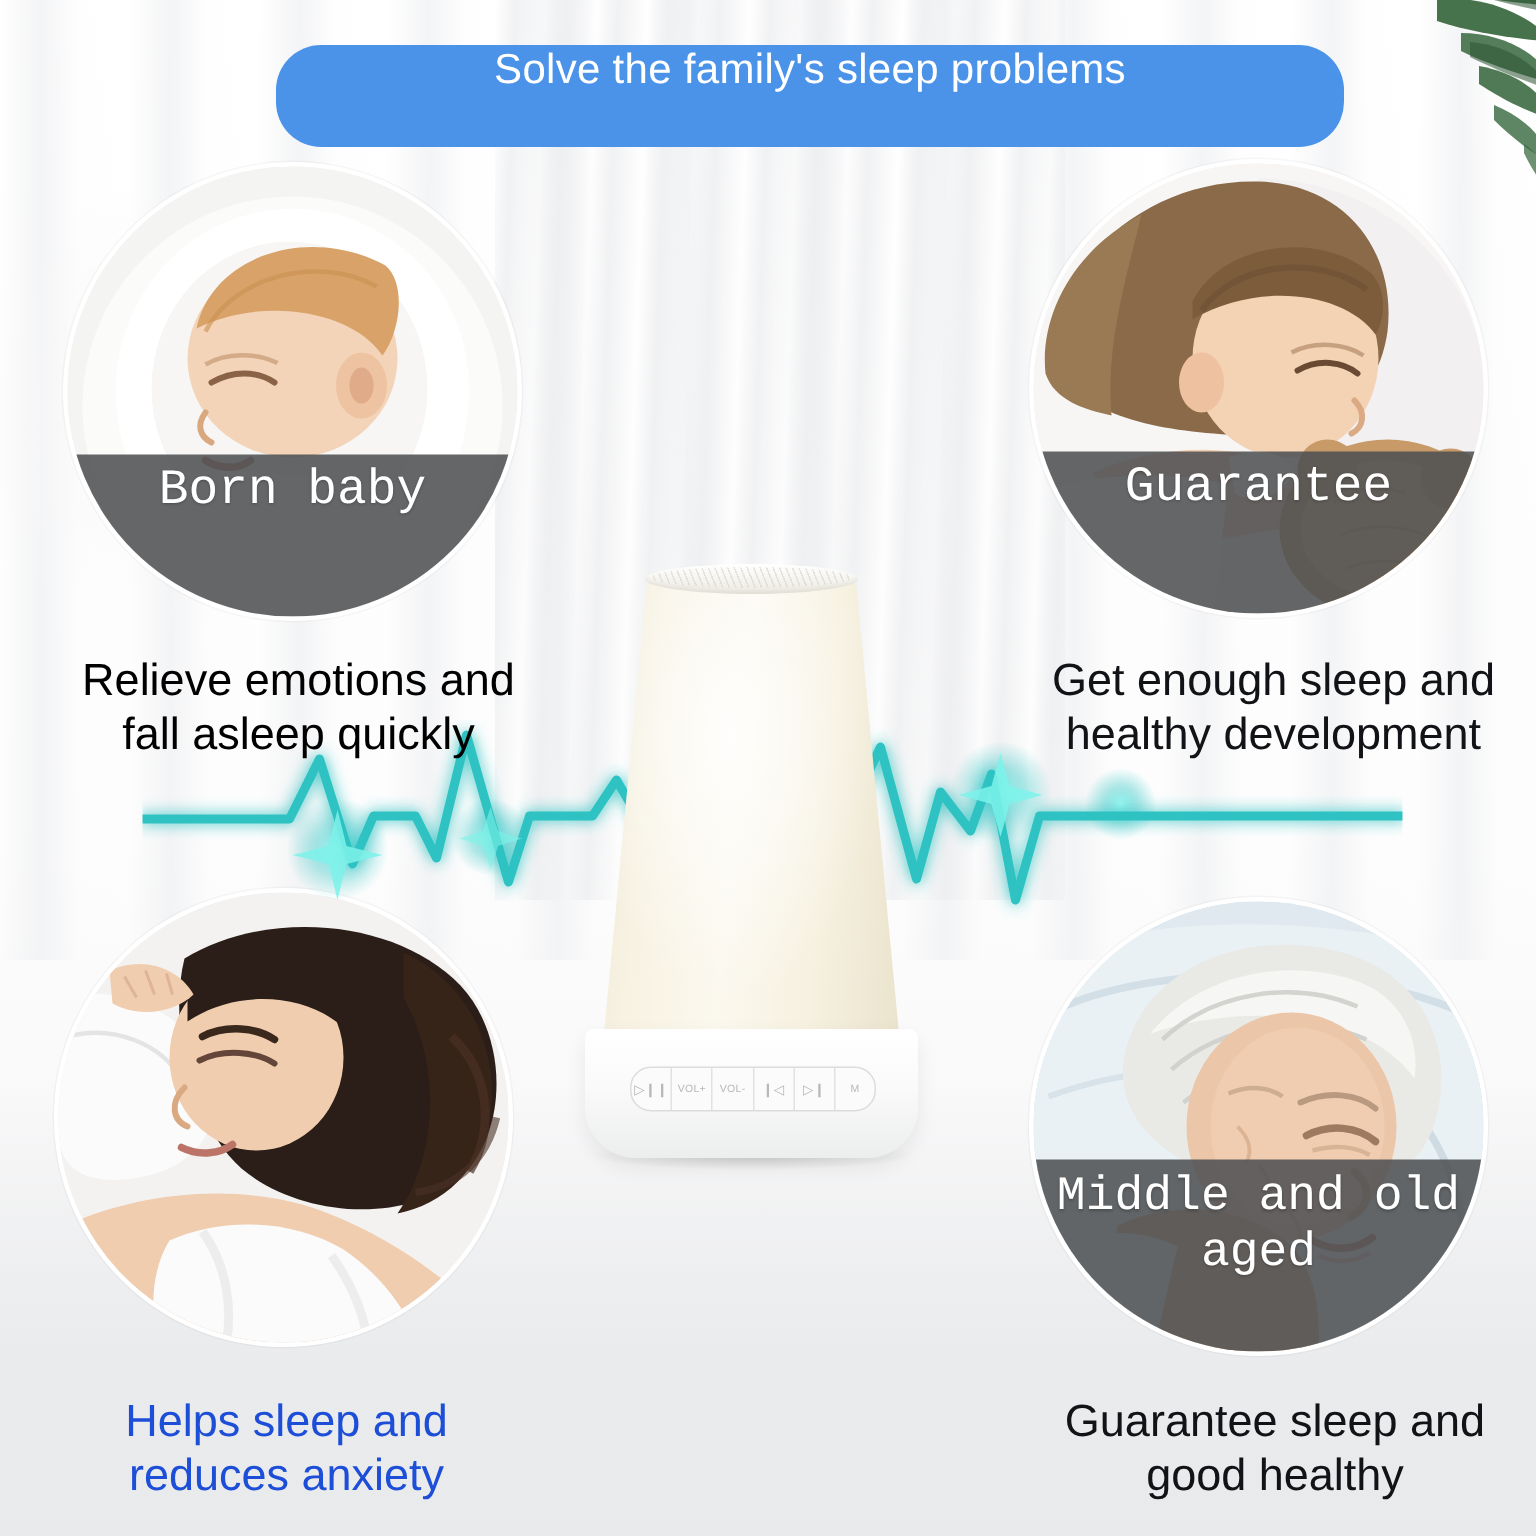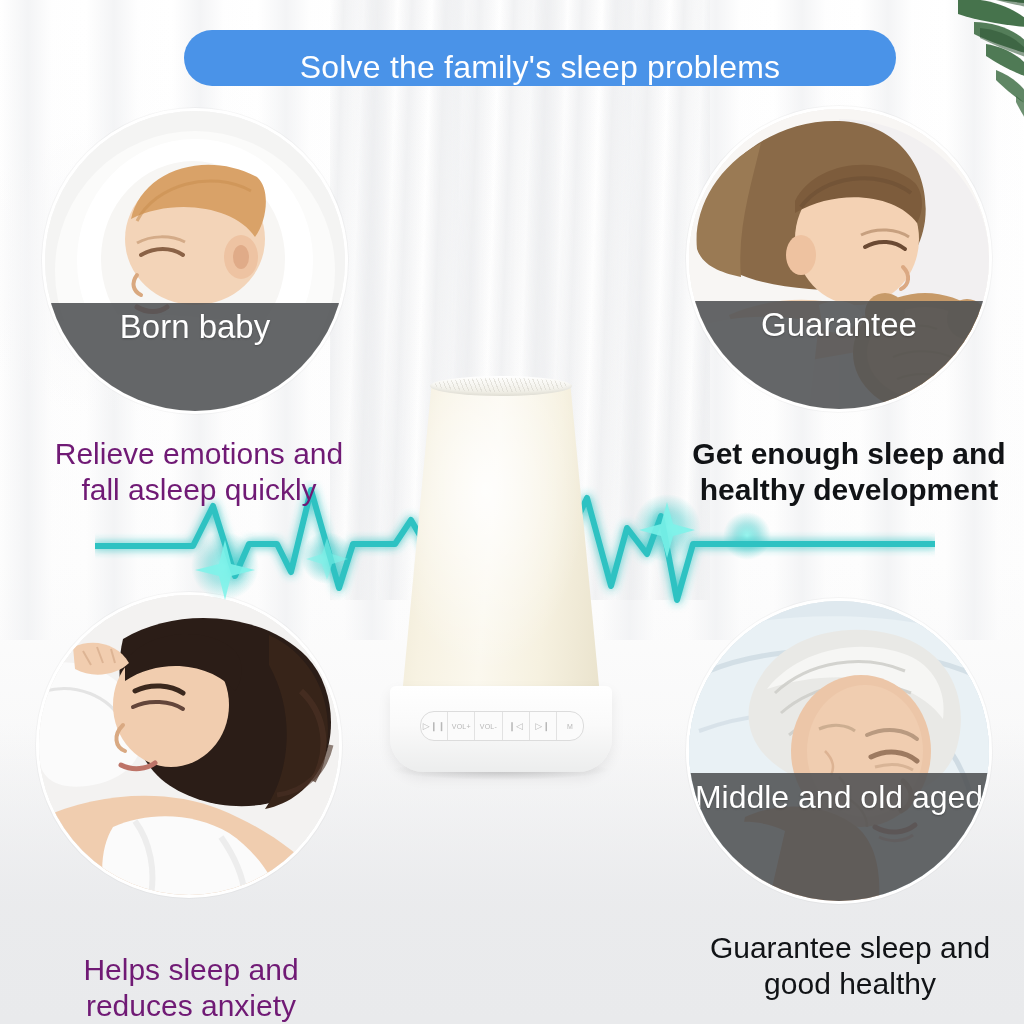--- a/index.html
+++ b/index.html
@@ -67,27 +67,27 @@
     position: absolute;
     right: -12px; top: -30px;
     width: 190px; height: 190px;
     pointer-events: none;
   }
 
   
   .headline {
     position: absolute;
     left: 184px; top: 30px;
-    width: 712px; height: 56px;
+    width: 712px; height: 68px;
     border-radius: 30px;
     display: flex;
-    align-items: flex-end;
+    align-items: flex-start;
     justify-content: center;
     color: #ffffff;
-    font-size: 32px;
+    font-size: 28px;
     letter-spacing: .2px;
     white-space: nowrap;
   }
 
   
   .circle {
     position: absolute;
     width: 300px;
     height: 300px;
     border-radius: 50%;
@@ -105,20 +105,21 @@
     left: 0;
     right: 0;
     bottom: 0;
     height: 108px;
     background: rgba(78,81,83,.88);
     display: flex;
     align-items: flex-start;
     justify-content: center;
     padding-top: 6px;
     box-sizing: border-box;
+    font-family: Liberation Mono, monospace;
   }
   .circle .band-label {
     color: #ffffff;
     font-size: 33px;
     line-height: 36px;
     text-align: center;
     text-shadow: 0 1px 2px rgba(0,0,0,.25);
   }
   .circle.two-line .band { height: 128px; }
   .circle.two-line .band-label { font-size: 32px; line-height: 37px; text-align: center; }
@@ -131,21 +132,21 @@
   
   .caption {
     position: absolute;
     text-align: center;
     color: #111316;
     font-size: 30px;
     line-height: 36px;
     white-space: pre-line;
   }
   #caption-baby     { left: 14px;  top: 436px; width: 370px; }
-  #caption-children { left: 674px; top: 436px; width: 350px; font-weight: bold; }
+  #caption-children { left: 674px; top: 436px; width: 350px; }
   #caption-adult    { left: 16px;  top: 930px; width: 350px; }
   #caption-elderly  { left: 676px; top: 930px; width: 348px; }
 
   
   .ecg {
     position: absolute;
     left: 95px; top: 480px;
     width: 840px; height: 160px;
     pointer-events: none;
   }
@@ -489,22 +490,22 @@
     <div class="btn-strip">
       <div class="btn-key glyph">▷❙❙</div>
       <div class="btn-key">VOL+</div>
       <div class="btn-key">VOL-</div>
       <div class="btn-key glyph">❙◁</div>
       <div class="btn-key glyph">▷❙</div>
       <div class="btn-key">M</div>
     </div>
   </div>
 
-  <div class="caption" id="caption-baby" style="color: #701a75;">Relieve emotions and
+  <div class="caption" id="caption-baby" style="color: #000000;">Relieve emotions and
 fall asleep quickly</div>
   <div class="caption" id="caption-children" style="color: rgb(17, 19, 22);">Get enough sleep and
 healthy development</div>
-  <div class="caption" id="caption-adult" style="color: #701a75; margin-top: 22px;">Helps sleep and
+  <div class="caption" id="caption-adult" style="color: #1d4ed8;">Helps sleep and
 reduces anxiety</div>
   <div class="caption" id="caption-elderly" style="color: rgb(17, 19, 22);">Guarantee sleep and
 good healthy</div>
 
 </div>
 
 </body></html>

